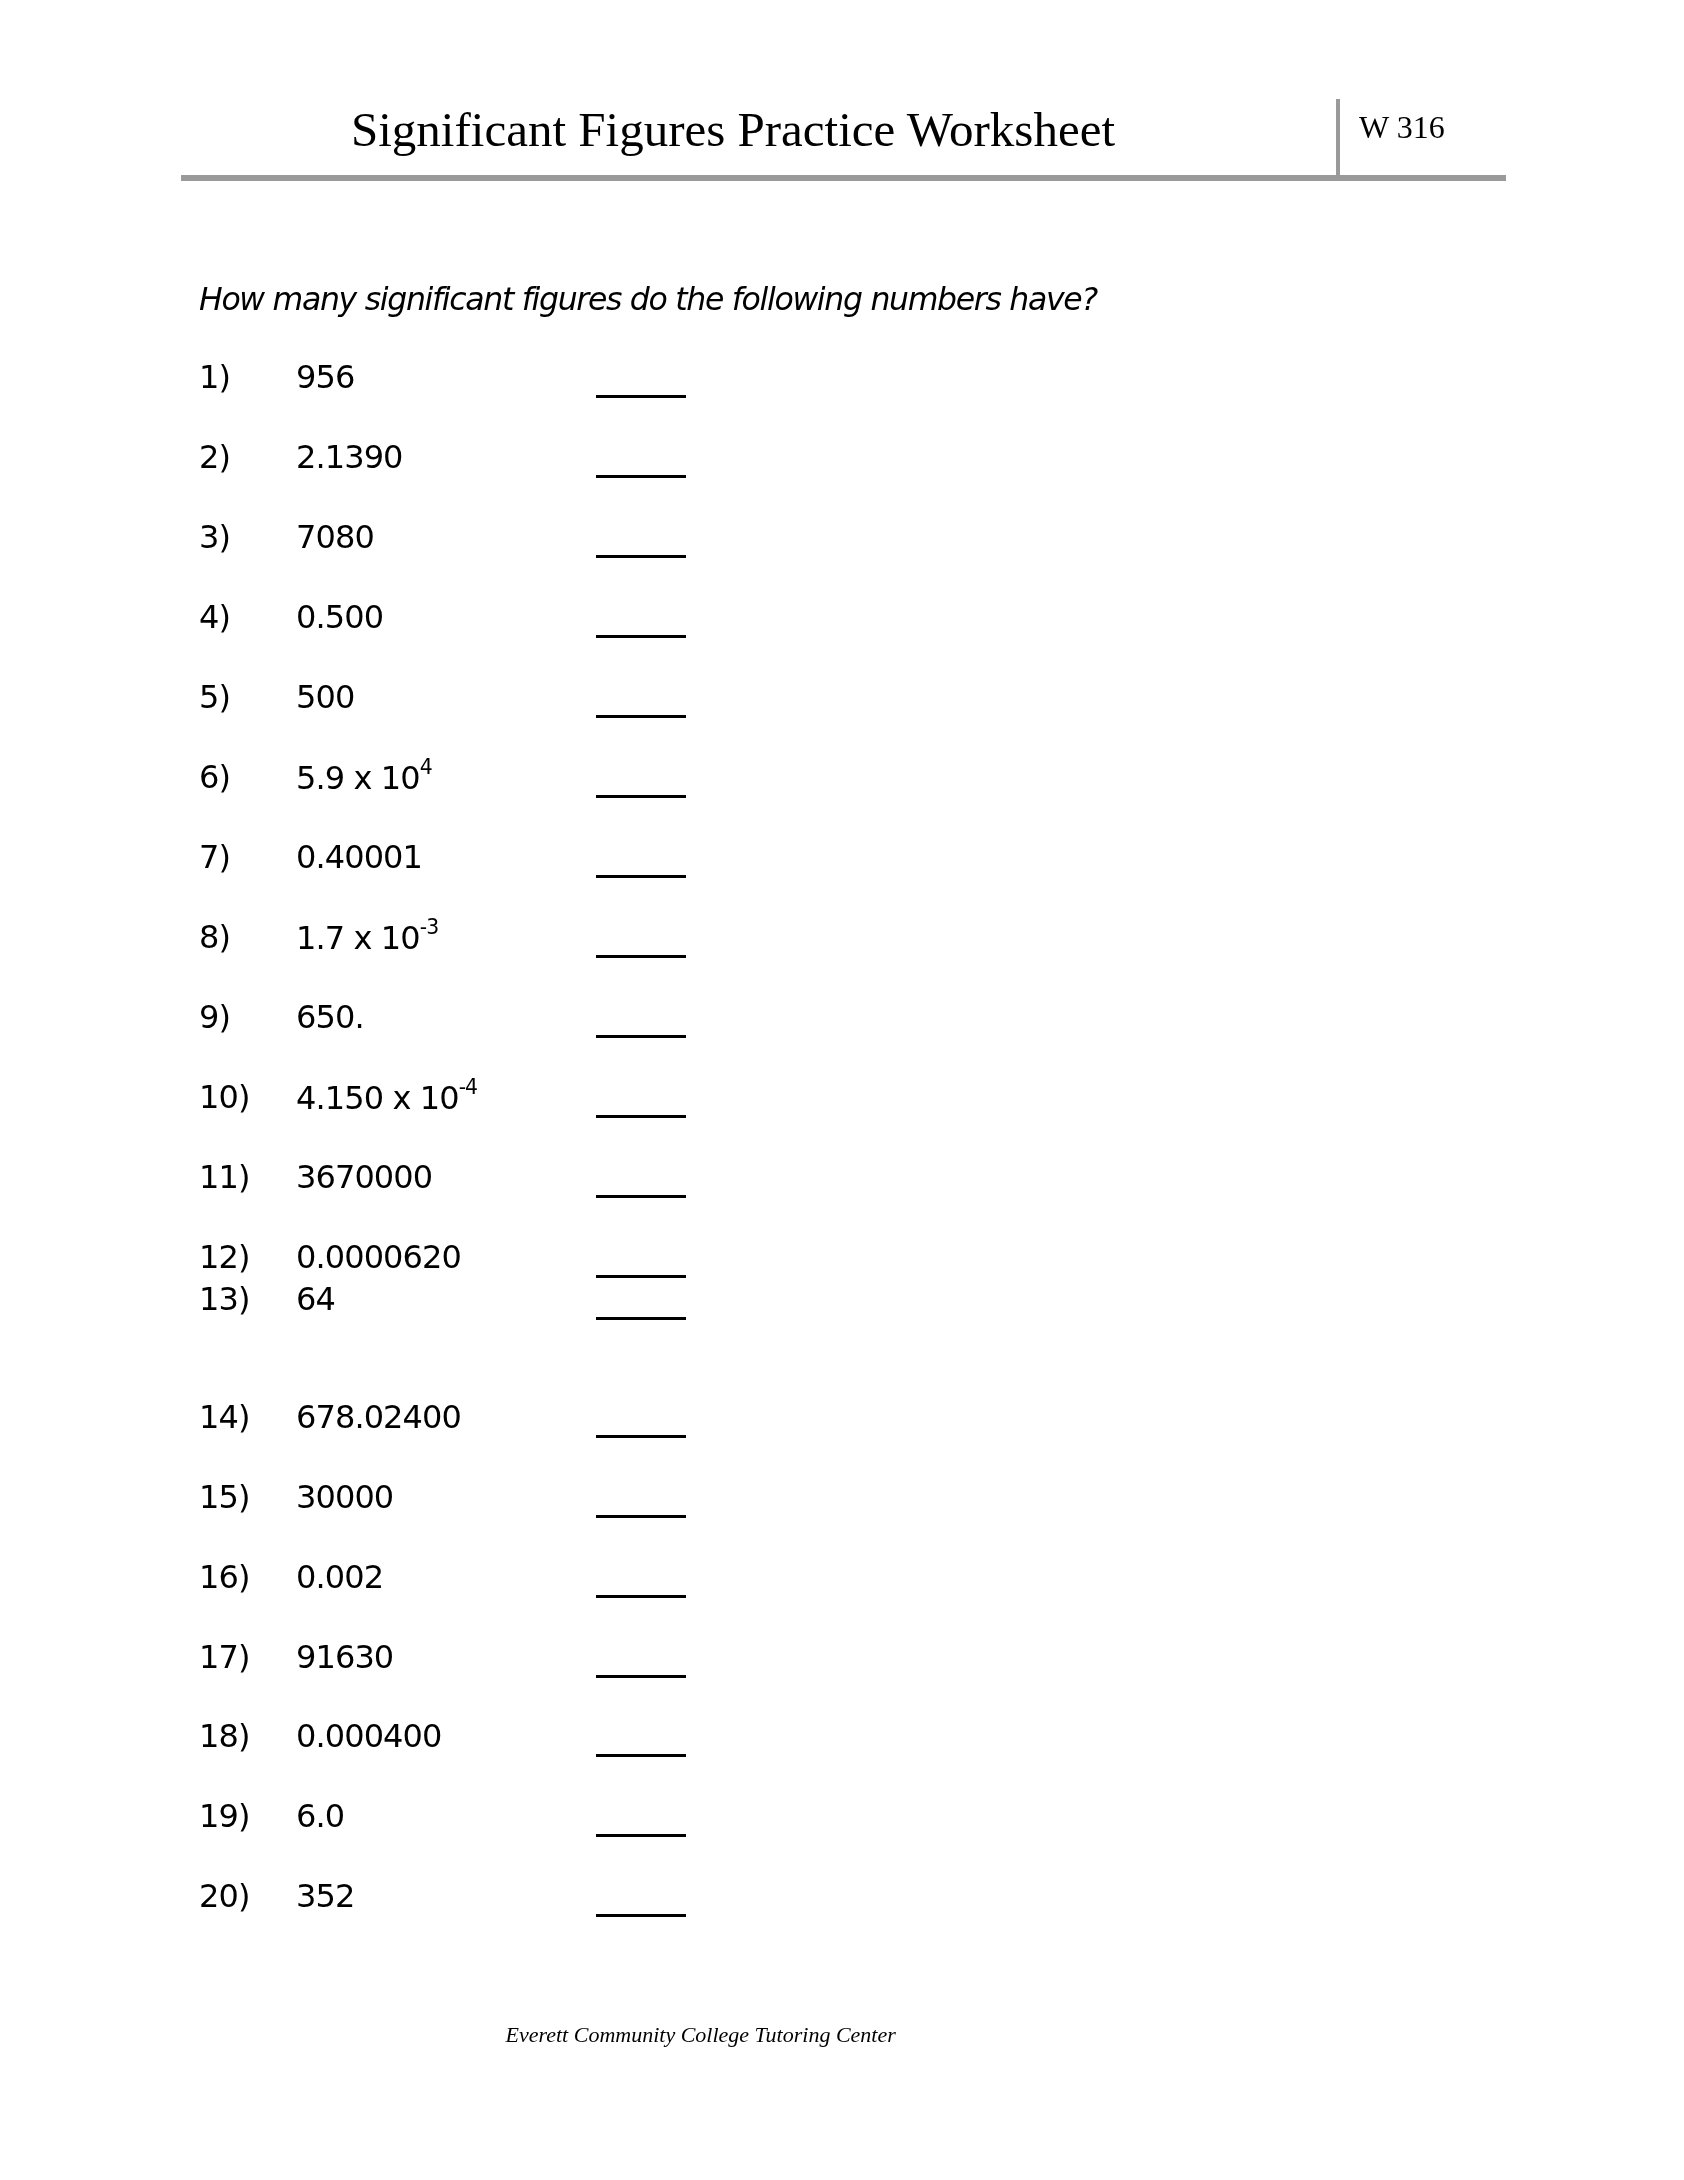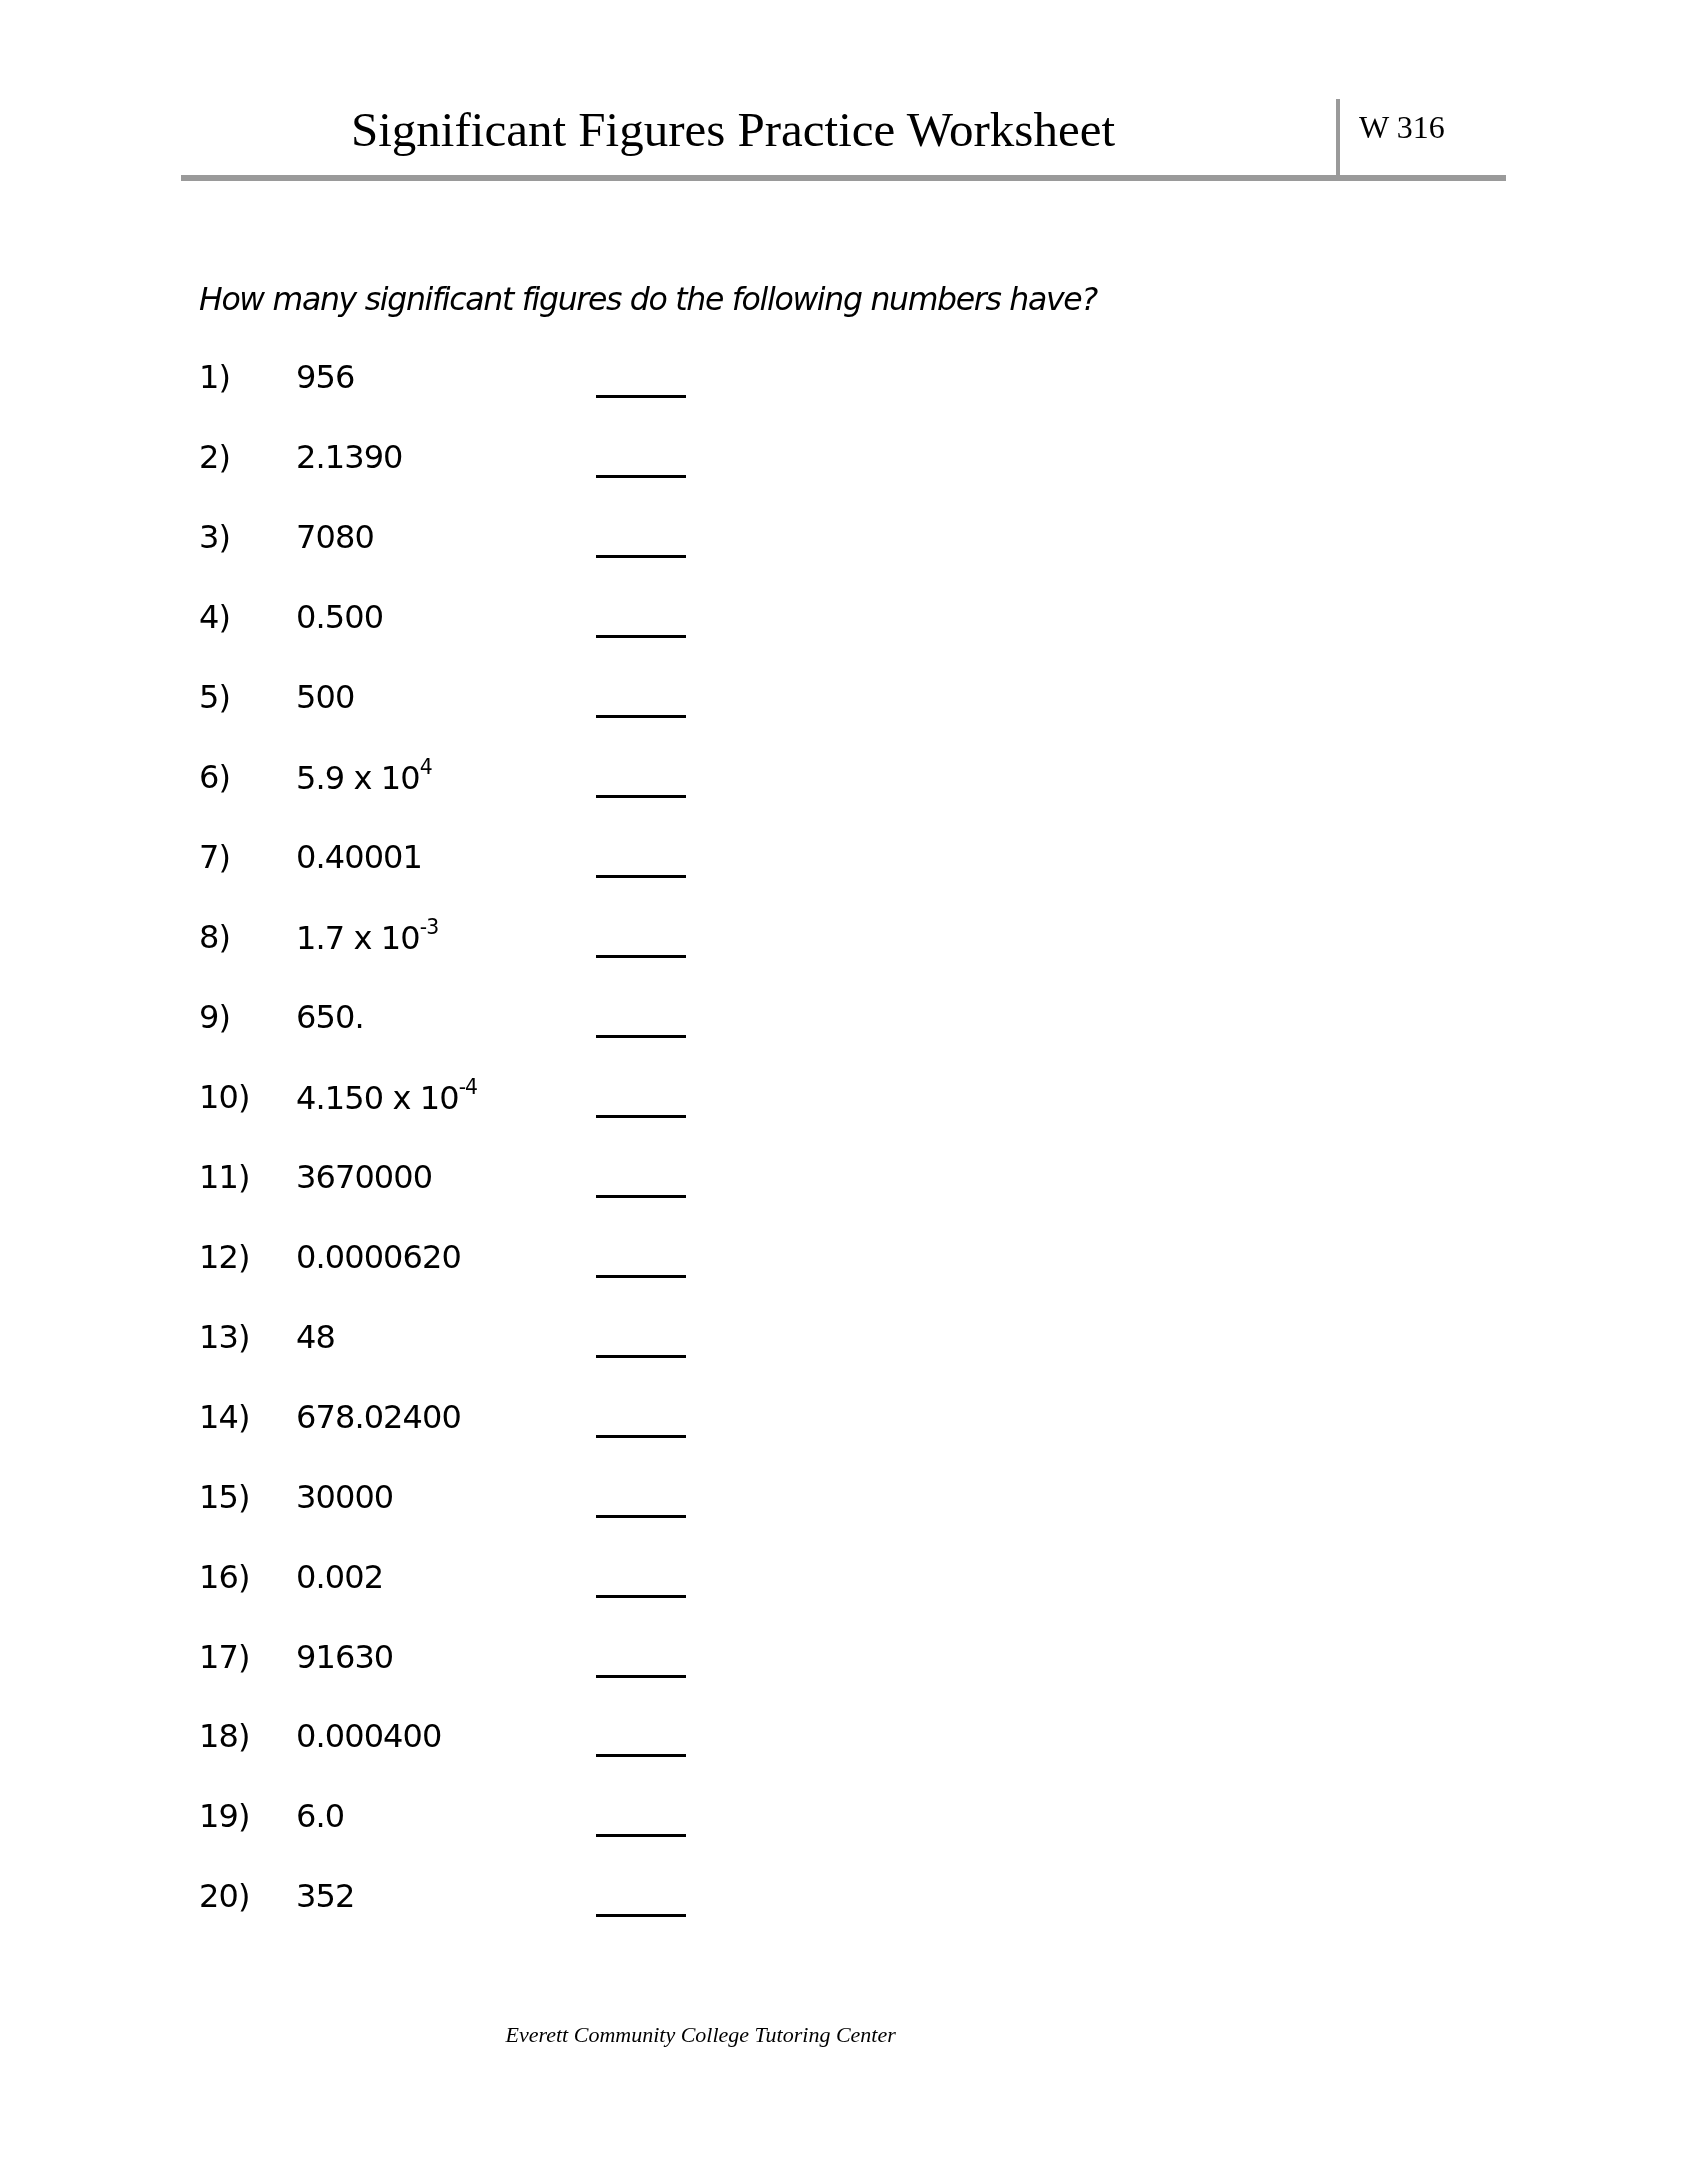--- a/index.html
+++ b/index.html
@@ -112,23 +112,23 @@
       <div class="q" style="top: 1158px; text-align: right;">
         <span class="num">11)</span>
         <span class="val"><span>3670000</span></span>
         <span class="blank"></span>
       </div>
       <div class="q" style="top: 1238px;">
         <span class="num">12)</span>
         <span class="val"><span>0.0000620</span></span>
         <span class="blank"></span>
       </div>
-      <div class="q" style="top: 1318px;">
+      <div class="q" style="top: 1280px;">
         <span class="num">13)</span>
-        <span class="val"><span>48</span></span>
+        <span class="val"><span>64</span></span>
         <span class="blank"></span>
       </div>
       <div class="q" style="top: 1398px;">
         <span class="num">14)</span>
         <span class="val"><span>678.02400</span></span>
         <span class="blank"></span>
       </div>
       <div class="q" style="top: 1478px;">
         <span class="num">15)</span>
         <span class="val"><span>30000</span></span>

